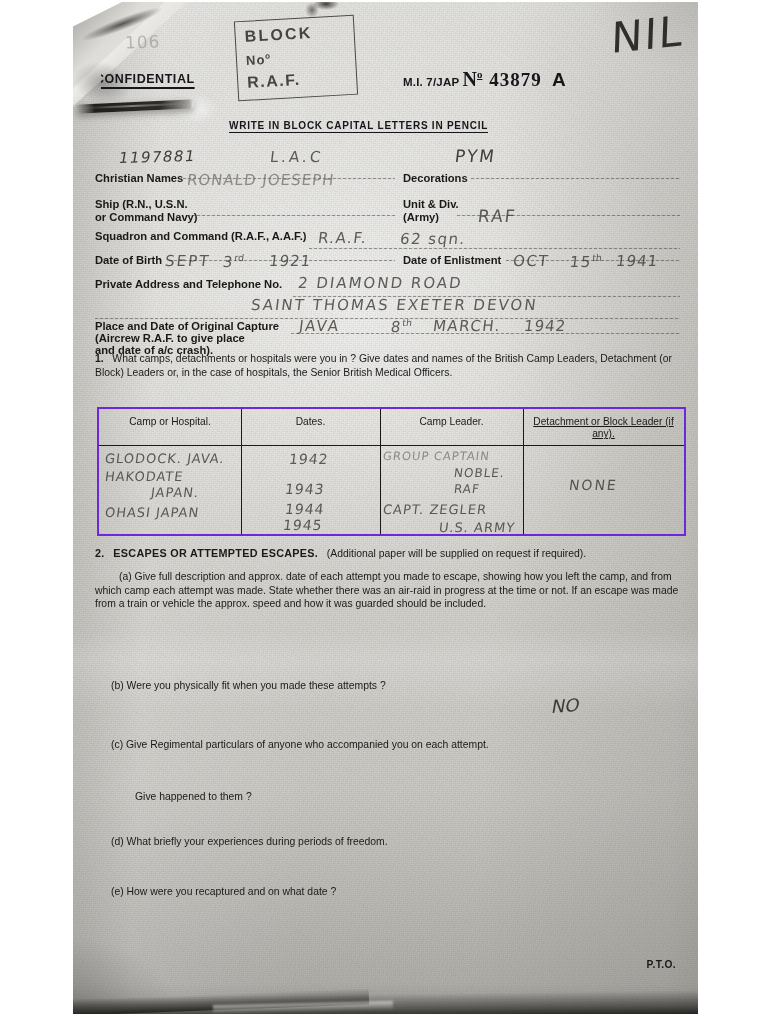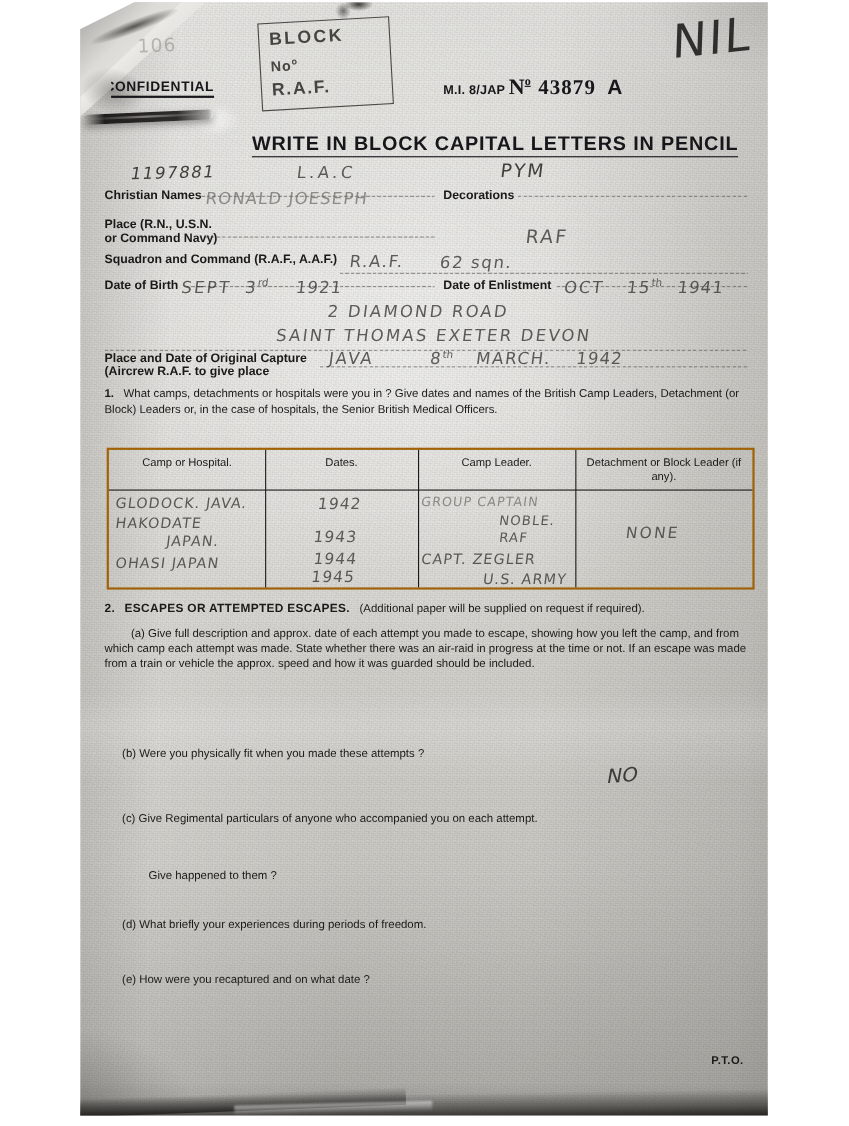--- a/index.html
+++ b/index.html
@@ -123,21 +123,21 @@
   #mino .big{font-family:"Liberation Serif",serif;font-size:20px;font-weight:700;
      letter-spacing:0;}
   #mino .num{font-family:"Liberation Serif",serif;font-size:19px;font-weight:700;
      letter-spacing:1px;}
   #mino .sfx{font-family:"Liberation Sans",sans-serif;font-size:19px;font-weight:700;}
 
   #nil{position:absolute;right:14px;top:8px;font-size:42px;color:#1c1a18;
      font-family:"DejaVu Sans",sans-serif;font-weight:400;
      transform:rotate(-6deg) skewX(-8deg);opacity:.88;letter-spacing:2px;}
 
-  #writeblock{left:156px;top:118px;font-size:18px;font-weight:700;letter-spacing:.75px;
+  #writeblock{left:156px;top:118px;font-size:10px;font-weight:700;letter-spacing:.75px;
      border-bottom:1.6px solid #17161a;padding-bottom:1px;}
 
   
   .frow{position:absolute;left:22px;width:585px;height:24px;
         font-size:11.2px;font-weight:700;color:#1a1917;}
   .lbl{display:inline-block;white-space:nowrap;}
   .two{position:absolute;}
   .colL{left:0px;width:300px;}
   .colR{left:308px;width:277px;}
 
@@ -153,21 +153,21 @@
       transform:skewX(-7deg);opacity:.80;white-space:nowrap;}
   .hw.dk{color:#2c2a27;opacity:.88;}
   .hw.lt{color:#6d6a66;opacity:.72;}
   .hw .sup{font-size:.62em;vertical-align:super;letter-spacing:0;}
 
   
   #q1{position:absolute;left:22px;top:350px;width:590px;font-size:10.4px;
       color:#1b1a18;line-height:13.6px;font-weight:400;}
   #q1 .n{font-weight:700;}
   #camp-table{position:absolute;left:24px;top:405px;width:585px;height:125px;
-      border:2px solid #a16207;}
+      border:2px solid #6d28d9;}
   #camp-table .hrow{position:absolute;left:0;top:0;right:0;height:36px;
       border-bottom:1.6px solid #1a1917;}
   #camp-table .vr{position:absolute;top:0;bottom:0;width:1.4px;background:#1a1917;}
   #camp-table .vr.v1{left:142px;}
   #camp-table .vr.v2{left:281px;}
   #camp-table .vr.v3{left:424px;}
   #camp-table .th{position:absolute;top:7px;font-size:10.2px;color:#1b1a18;
       text-align:center;line-height:12.4px;font-weight:400;}
   .th.c1{left:0px;width:142px;}
   .th.c2{left:142px;width:139px;}
@@ -220,21 +220,21 @@
     <div class="ink printed" id="confidential">CONFIDENTIAL</div>
 
     <div id="stamp">
       <div class="sline s1">BLOCK</div>
       <div class="sline s2"><span>No</span><span class="sup">o</span></div>
       <div class="sline s3">R.A.F.</div>
     </div>
     <div id="stamp-num">106</div>
 
     <div class="ink" id="mino">
-      <span>M.I. 8/JAP</span>
+      <span>M.I. 7/JAP</span>
       <span class="big">N<span style="font-size:11px;vertical-align:super;text-decoration:underline;">o</span></span>
       &nbsp;<span class="num">43879</span>
       &nbsp;&nbsp;<span class="sfx">A</span>
     </div>
 
     <div id="nil">NIL</div>
 
     <div class="ink printed" id="writeblock">WRITE IN BLOCK CAPITAL LETTERS IN PENCIL</div>
 
     <div class="hw dk" style="left:46px;top:146px;font-size:15px;transform:skewX(-11deg) rotate(-1.5deg);">1197881</div>
@@ -248,23 +248,28 @@
       </div>
       <div class="two colL">
         <span class="lbl">Christian Names</span>
         <span class="rule" style="left:88px;width:212px;"></span>
       </div>
     </div>
     <div class="hw lt" style="left:114px;top:169px;font-size:15px;letter-spacing:1px;">RONALD   JOESEPH</div>
 
     <div class="frow" style="top:196px;height:34px;">
       <div class="two colL">
-        <span class="lbl" style="display:block;line-height:12.6px;">Place (R.N., U.S.N.</span>
+        <span class="lbl" style="display:block;line-height:12.6px;">Ship (R.N., U.S.N.</span>
         <span class="lbl" style="display:block;line-height:12.6px;">or Command Navy)</span>
         <span class="rule" style="left:92px;bottom:7px;width:208px;"></span>
+      </div>
+      <div class="two colR">
+        <span class="lbl" style="display:block;line-height:12.6px;">Unit &amp; Div.</span>
+        <span class="lbl" style="display:block;line-height:12.6px;">(Army)</span>
+        <span class="rule" style="left:54px;bottom:7px;width:223px;"></span>
       </div>
     </div>
     <div class="hw" style="left:405px;top:204px;font-size:17px;letter-spacing:2px;">RAF</div>
 
     <div class="frow" style="top:228px;">
       <span class="lbl">Squadron and Command (R.A.F., A.A.F.)</span>
       <span class="rule" style="left:214px;width:371px;"></span>
     </div>
     <div class="hw" style="left:245px;top:227px;font-size:15px;letter-spacing:1.5px;">R.A.F.</div>
     <div class="hw" style="left:327px;top:228px;font-size:15px;letter-spacing:1.5px;">62  sqn.</div>
@@ -279,29 +284,34 @@
         <span class="rule" style="left:74px;width:226px;"></span>
       </div>
     </div>
     <div class="hw" style="left:92px;top:250px;font-size:15px;letter-spacing:2px;">SEPT</div>
     <div class="hw" style="left:150px;top:250px;font-size:15px;"><span>3</span><span class="sup">rd</span></div>
     <div class="hw" style="left:196px;top:250px;font-size:15px;letter-spacing:1px;">1921</div>
     <div class="hw" style="left:440px;top:250px;font-size:15px;letter-spacing:1.5px;">OCT</div>
     <div class="hw" style="left:497px;top:250px;font-size:15px;"><span>15</span><span class="sup">th</span></div>
     <div class="hw" style="left:543px;top:250px;font-size:15px;letter-spacing:1px;">1941</div>
 
+    <div class="frow" style="top:276px;">
+      <span class="lbl">Private Address and Telephone No.</span>
+      <span class="rule" style="left:198px;width:387px;"></span>
+    </div>
     <div class="frow" style="top:298px;">
       <span class="rule" style="left:0px;width:585px;"></span>
     </div>
     <div class="hw" style="left:225px;top:272px;font-size:15px;letter-spacing:2px;">2  DIAMOND    ROAD</div>
     <div class="hw" style="left:178px;top:294px;font-size:15px;letter-spacing:2px;">SAINT    THOMAS      EXETER    DEVON</div>
 
     <div class="frow" style="top:318px;height:44px;">
       <span class="lbl" style="display:block;line-height:12.2px;">Place and Date of Original Capture</span>
       <span class="lbl" style="display:block;line-height:12.2px;">(Aircrew R.A.F. to give place</span>
+      <span class="lbl" style="display:block;line-height:12.2px;">and date of a/c crash).</span>
       <span class="rule" style="left:196px;top:13px;bottom:auto;width:389px;"></span>
     </div>
     <div class="hw" style="left:226px;top:315px;font-size:15px;letter-spacing:2px;">JAVA</div>
     <div class="hw" style="left:318px;top:315px;font-size:15px;"><span>8</span><span class="sup">th</span></div>
     <div class="hw" style="left:360px;top:315px;font-size:15px;letter-spacing:1.5px;">MARCH.</div>
     <div class="hw" style="left:451px;top:315px;font-size:15px;letter-spacing:1px;">1942</div>
 
     <div id="q1">
       <span class="n">1.</span>
       &nbsp;&nbsp;<span>What camps, detachments or hospitals were you in ?   Give dates and names of the British Camp Leaders, Detachment (or Block) Leaders or, in the case of hospitals, the Senior British Medical Officers.</span>
@@ -309,21 +319,21 @@
 
     <div id="camp-table">
       <div class="hrow"></div>
       <div class="vr v1"></div>
       <div class="vr v2"></div>
       <div class="vr v3"></div>
 
       <div class="th c1">Camp or Hospital.</div>
       <div class="th c2">Dates.</div>
       <div class="th c3">Camp Leader.</div>
-      <div class="th c4" style="line-height:12.4px;padding:0 8px;width:145px;">Detachment or Block Leader (if any).</div>
+      <div class="th c4" style="line-height:12.4px;padding:0 8px;width:145px;text-decoration:underline;">Detachment or Block Leader (if any).</div>
 
       <div class="hw" style="left:6px;top:42px;font-size:13px;letter-spacing:1px;">GLODOCK.  JAVA.</div>
       <div class="hw" style="left:6px;top:60px;font-size:13px;letter-spacing:1px;">HAKODATE</div>
       <div class="hw" style="left:52px;top:76px;font-size:13px;letter-spacing:1px;">JAPAN.</div>
       <div class="hw" style="left:6px;top:96px;font-size:13px;letter-spacing:1px;">OHASI   JAPAN</div>
 
       <div class="hw" style="left:190px;top:42px;font-size:14px;letter-spacing:1px;">1942</div>
       <div class="hw" style="left:186px;top:72px;font-size:14px;letter-spacing:1px;">1943</div>
       <div class="hw" style="left:186px;top:92px;font-size:14px;letter-spacing:1px;">1944</div>
       <div class="hw" style="left:184px;top:108px;font-size:14px;letter-spacing:1px;">1945</div>

